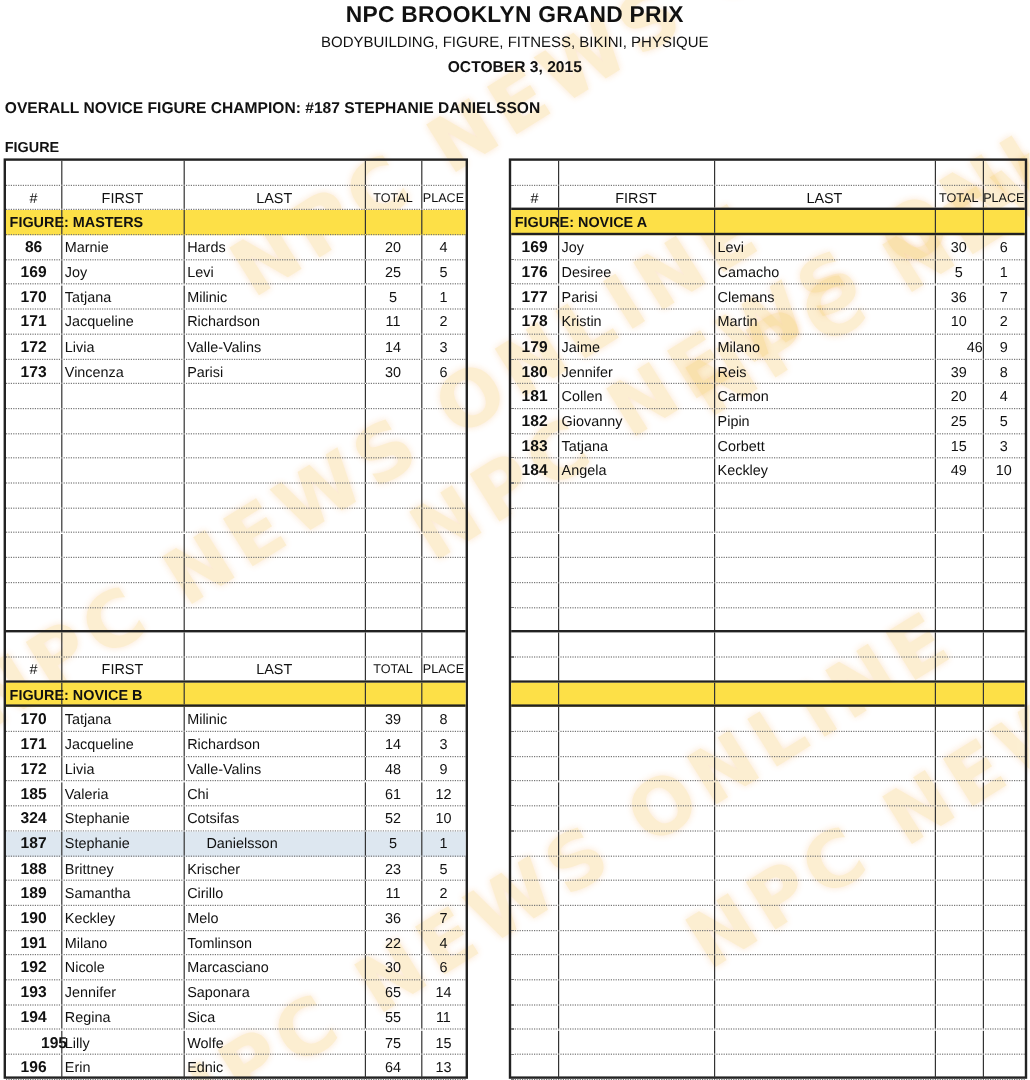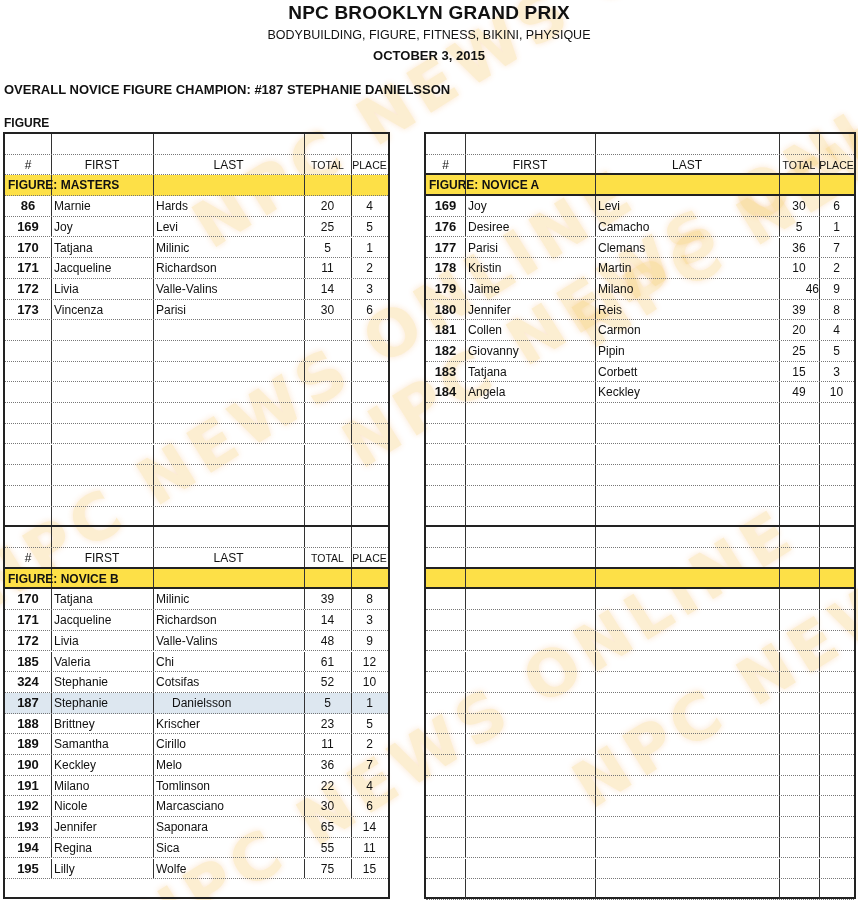--- a/index.html
+++ b/index.html
@@ -369,25 +369,36 @@
       <div class="cell name" style="left: 46px; width: 102px;">Regina</div>
       <div class="cell name" style="left: 148px; width: 151px;">Sica</div>
       <div class="cell c" style="left: 299px; width: 47px;">55</div>
       <div class="cell c" style="left: 346px; width: 37px;">11</div>
     </div>
     <div class="row" style="top: 724.5px;">
       <div class="vl" style="left: 46px;"></div>
       <div class="vl" style="left: 148px;"></div>
       <div class="vl" style="left: 299px;"></div>
       <div class="vl" style="left: 346px;"></div>
-      <div class="cell num" style="left: 0px; width: 46px;">195</div>
+      <div class="cell num" style="left: 17px; width: 46px;">195</div>
       <div class="cell name" style="left: 46px; width: 102px;">Lilly</div>
       <div class="cell name" style="left: 148px; width: 151px;">Wolfe</div>
       <div class="cell c" style="left: 299px; width: 47px;">75</div>
       <div class="cell c" style="left: 346px; width: 37px;">15</div>
+    </div>
+    <div class="row" style="top: 745.2px;">
+      <div class="vl" style="left: 46px;"></div>
+      <div class="vl" style="left: 148px;"></div>
+      <div class="vl" style="left: 299px;"></div>
+      <div class="vl" style="left: 346px;"></div>
+      <div class="cell num" style="left: 0px; width: 46px;">196</div>
+      <div class="cell name" style="left: 46px; width: 102px;">Erin</div>
+      <div class="cell name" style="left: 148px; width: 151px;">Ednic</div>
+      <div class="cell c" style="left: 299px; width: 47px;">64</div>
+      <div class="cell c" style="left: 346px; width: 37px;">13</div>
     </div>
   </div>
 
 <div class="tbl" id="tbl-right" style="left:424px; top:132px; width:432px; height:767px;">
     <div class="row" style="top: 0px;">
       <div class="vl" style="left: 39px;"></div>
       <div class="vl" style="left: 169px;"></div>
       <div class="vl" style="left: 353px;"></div>
       <div class="vl" style="left: 393px;"></div>
     </div>

